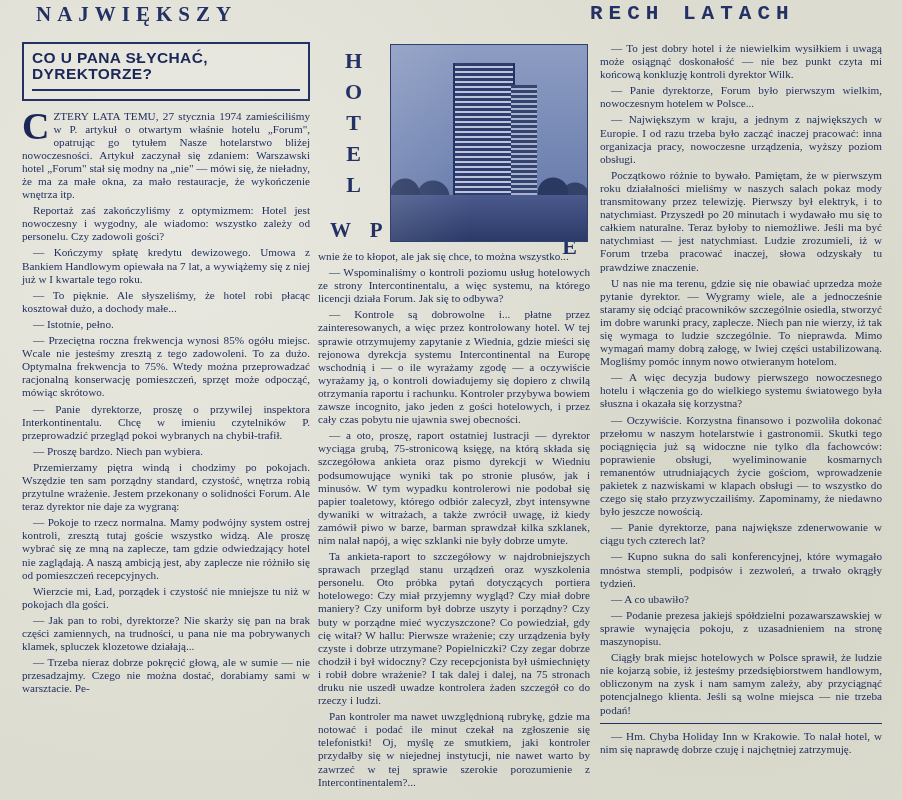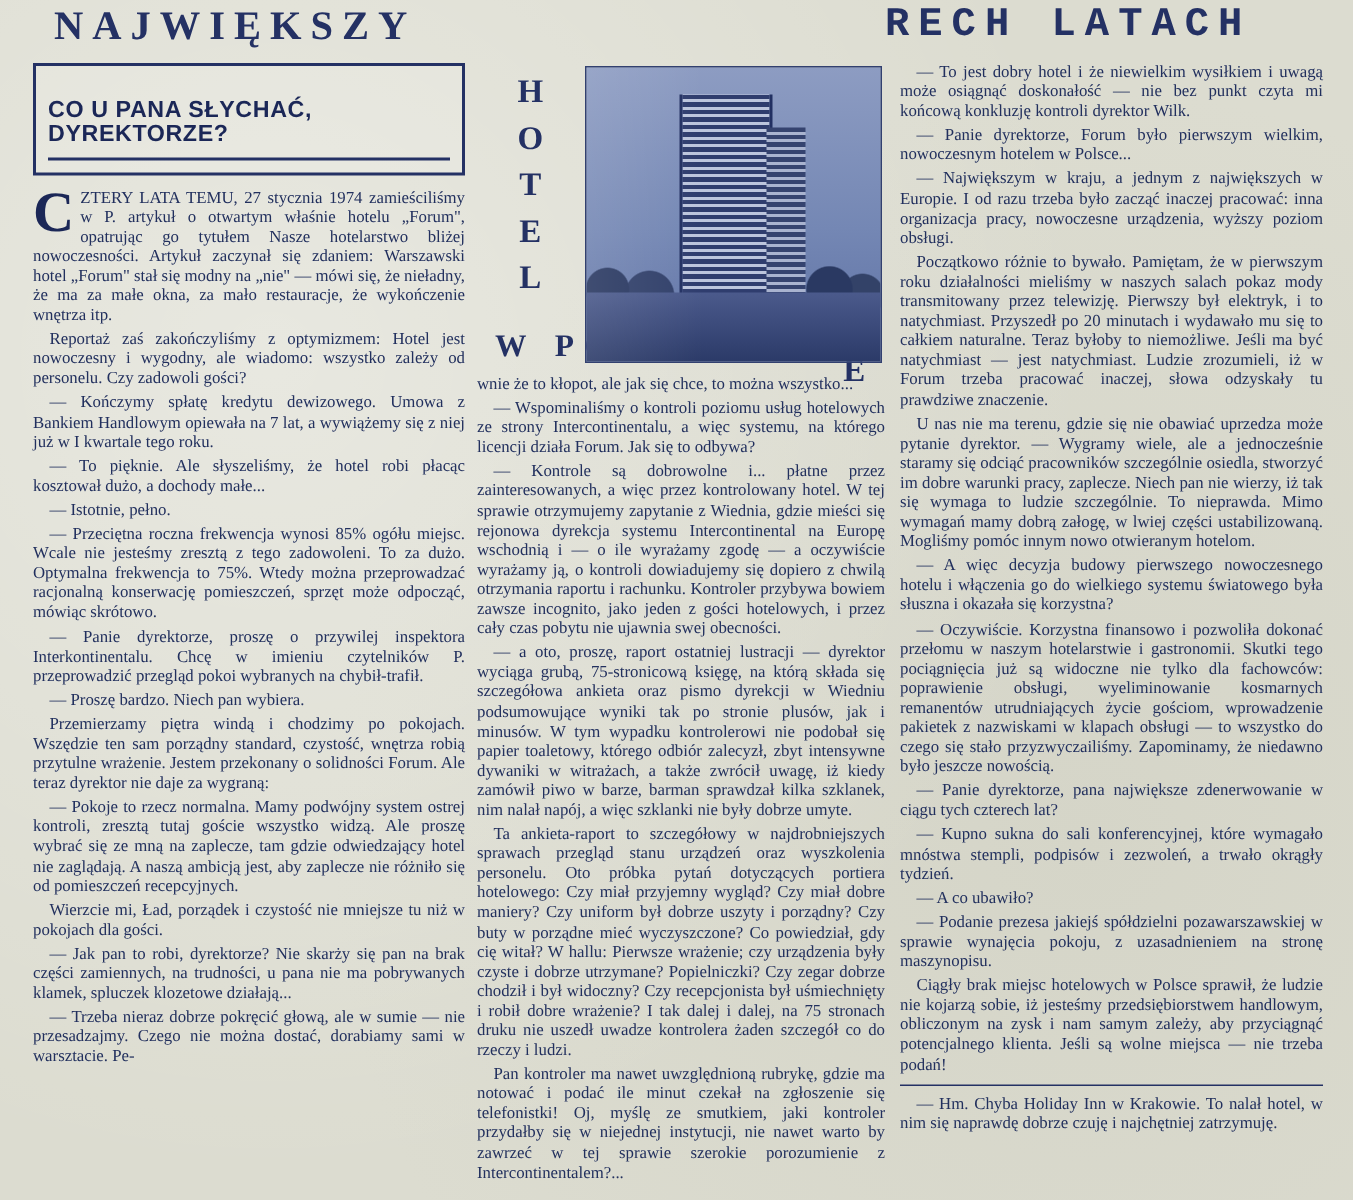--- a/index.html
+++ b/index.html
@@ -30,21 +30,21 @@
     left: 0;
     width: 902px;
     height: 32px;
     overflow: hidden;
   }
   .headline-strip .ht {
     position: absolute;
     font-family: "Liberation Serif", serif;
     font-weight: bold;
     letter-spacing: 6px;
-    font-size: 27px;
+    font-size: 21px;
     color: #243164;
     white-space: nowrap;
     top: 2px;
   }
   .ht.left { left: 36px; }
   .ht.right { left: 590px; font-family: Liberation Mono, monospace; }
 
   
   .vert-word {
     position: absolute;
@@ -63,21 +63,21 @@
   .col-right {
     position: absolute;
     left: 600px;
     top: 42px;
     width: 282px;
     height: 748px;
   }
 
   .title-box {
     border: 2px solid #243164;
-    padding: 22px 8px 8px 8px;
+    padding: 6px 8px 8px 8px;
     margin-bottom: 9px;
     background: rgba(255,255,255,0.12);
   }
   .title-box .title {
     font-family: "Liberation Sans", sans-serif;
     font-weight: bold;
     font-size: 15.5px;
     letter-spacing: 0.4px;
     color: #1b2757;
     line-height: 1.05;

